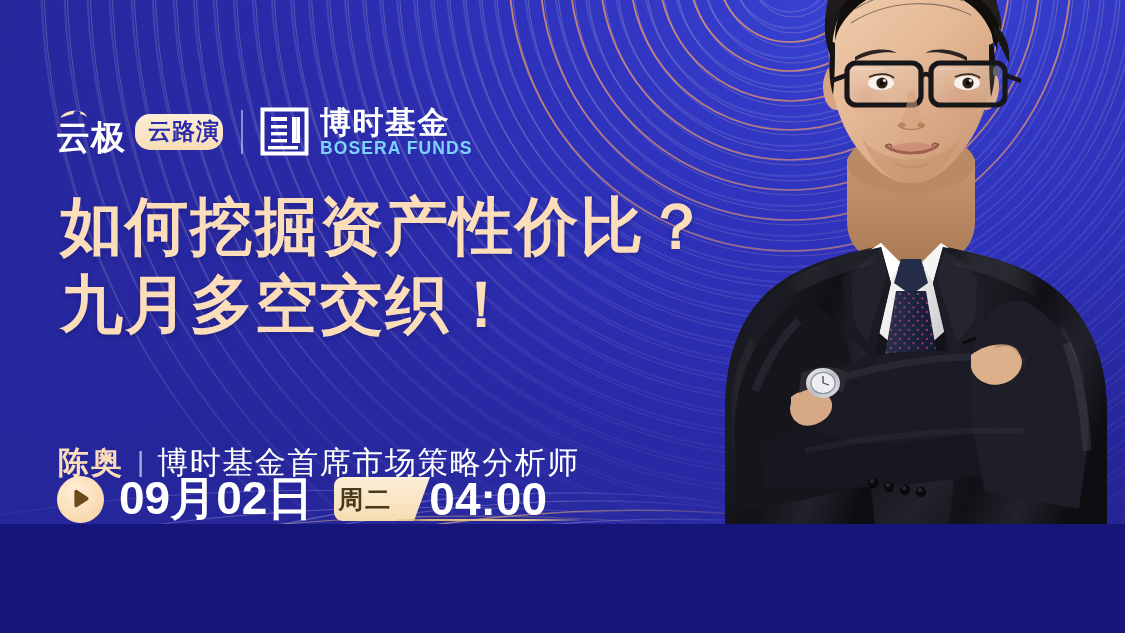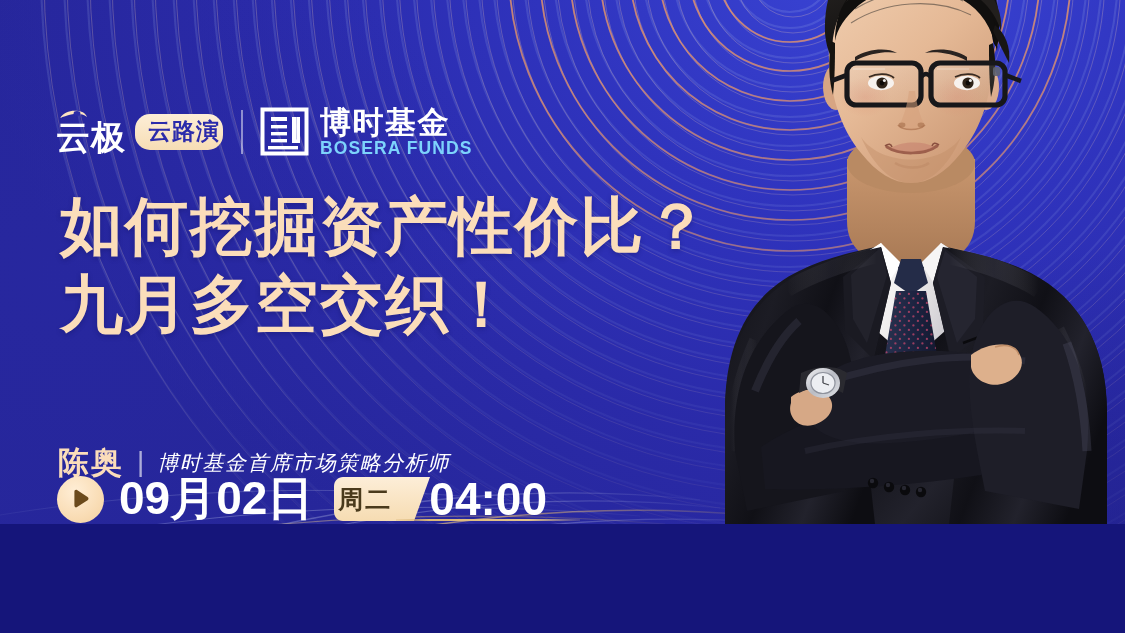--- a/index.html
+++ b/index.html
@@ -158,25 +158,24 @@
     letter-spacing: 2px;
   }
   .speaker-sep {
     color: rgba(255,255,255,0.62);
     font-size: 28px;
     font-weight: 400;
     margin: 0 13px;
     transform: translateY(-1px);
   }
   .speaker-title {
-    font-size: 21px;
+    font-size: 31px;
     font-weight: 400;
     color: #ffffff;
     letter-spacing: 1.5px;
-    font-style: italic;
   }
 
   
   .dt-row {
     position: absolute;
     left: 57px;
     top: 468px;
     display: flex;
     align-items: center;
     white-space: nowrap;

